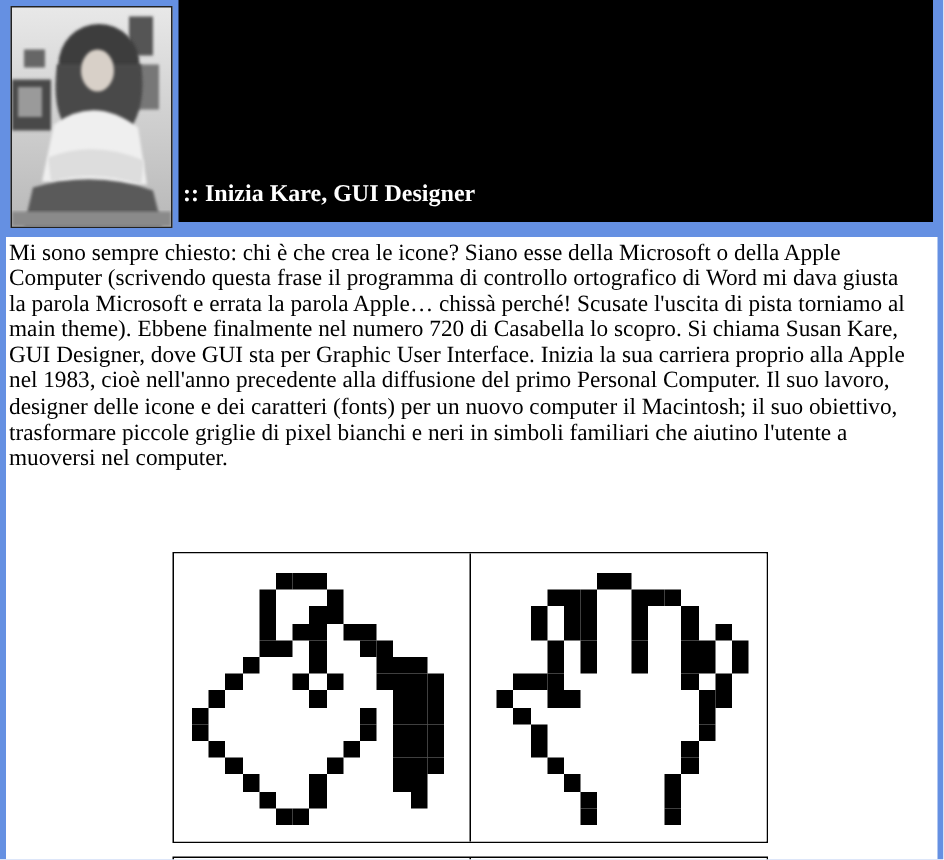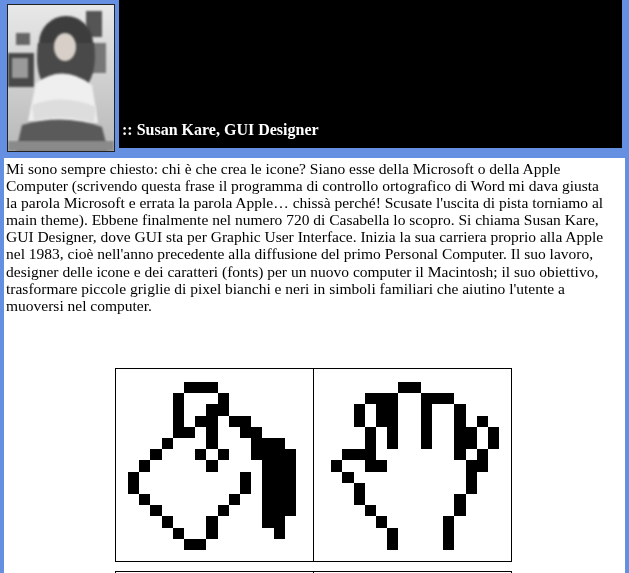--- a/index.html
+++ b/index.html
@@ -103,21 +103,21 @@
         <path d="M28 78 Q55 58 84 80 L90 118 L20 116 Z" fill="#efefef" filter="url(#soft)"></path>
 
         <path d="M24 100 Q55 88 88 102 L86 118 Q55 108 26 116 Z" fill="#dddddd" filter="url(#soft)"></path>
 
         <path d="M14 120 Q55 108 94 122 L100 146 L8 146 Z" fill="#5a5a5a" filter="url(#soft)"></path>
         <rect x="0" y="136" width="106" height="10" fill="#8a8a8a" filter="url(#soft)"></rect>
       </svg>
     </div>
 
     <div class="black-box">
-      <span class="caption">:: Susan Kare, GUI Designer</span>
+      <span class="caption">:: Inizia Kare, GUI Designer</span>
     </div>
   </div>
 
   <div class="content">
     <div class="article-text">Mi sono sempre chiesto: chi è che crea le icone? Siano esse della Microsoft o della Apple
 Computer (scrivendo questa frase il programma di controllo ortografico di Word mi dava giusta
 la parola Microsoft e errata la parola Apple… chissà perché! Scusate l'uscita di pista torniamo al
 main theme). Ebbene finalmente nel numero 720 di Casabella lo scopro. Si chiama Susan Kare,
 GUI Designer, dove GUI sta per Graphic User Interface. Inizia la sua carriera proprio alla Apple
 nel 1983, cioè nell'anno precedente alla diffusione del primo Personal Computer. Il suo lavoro,

